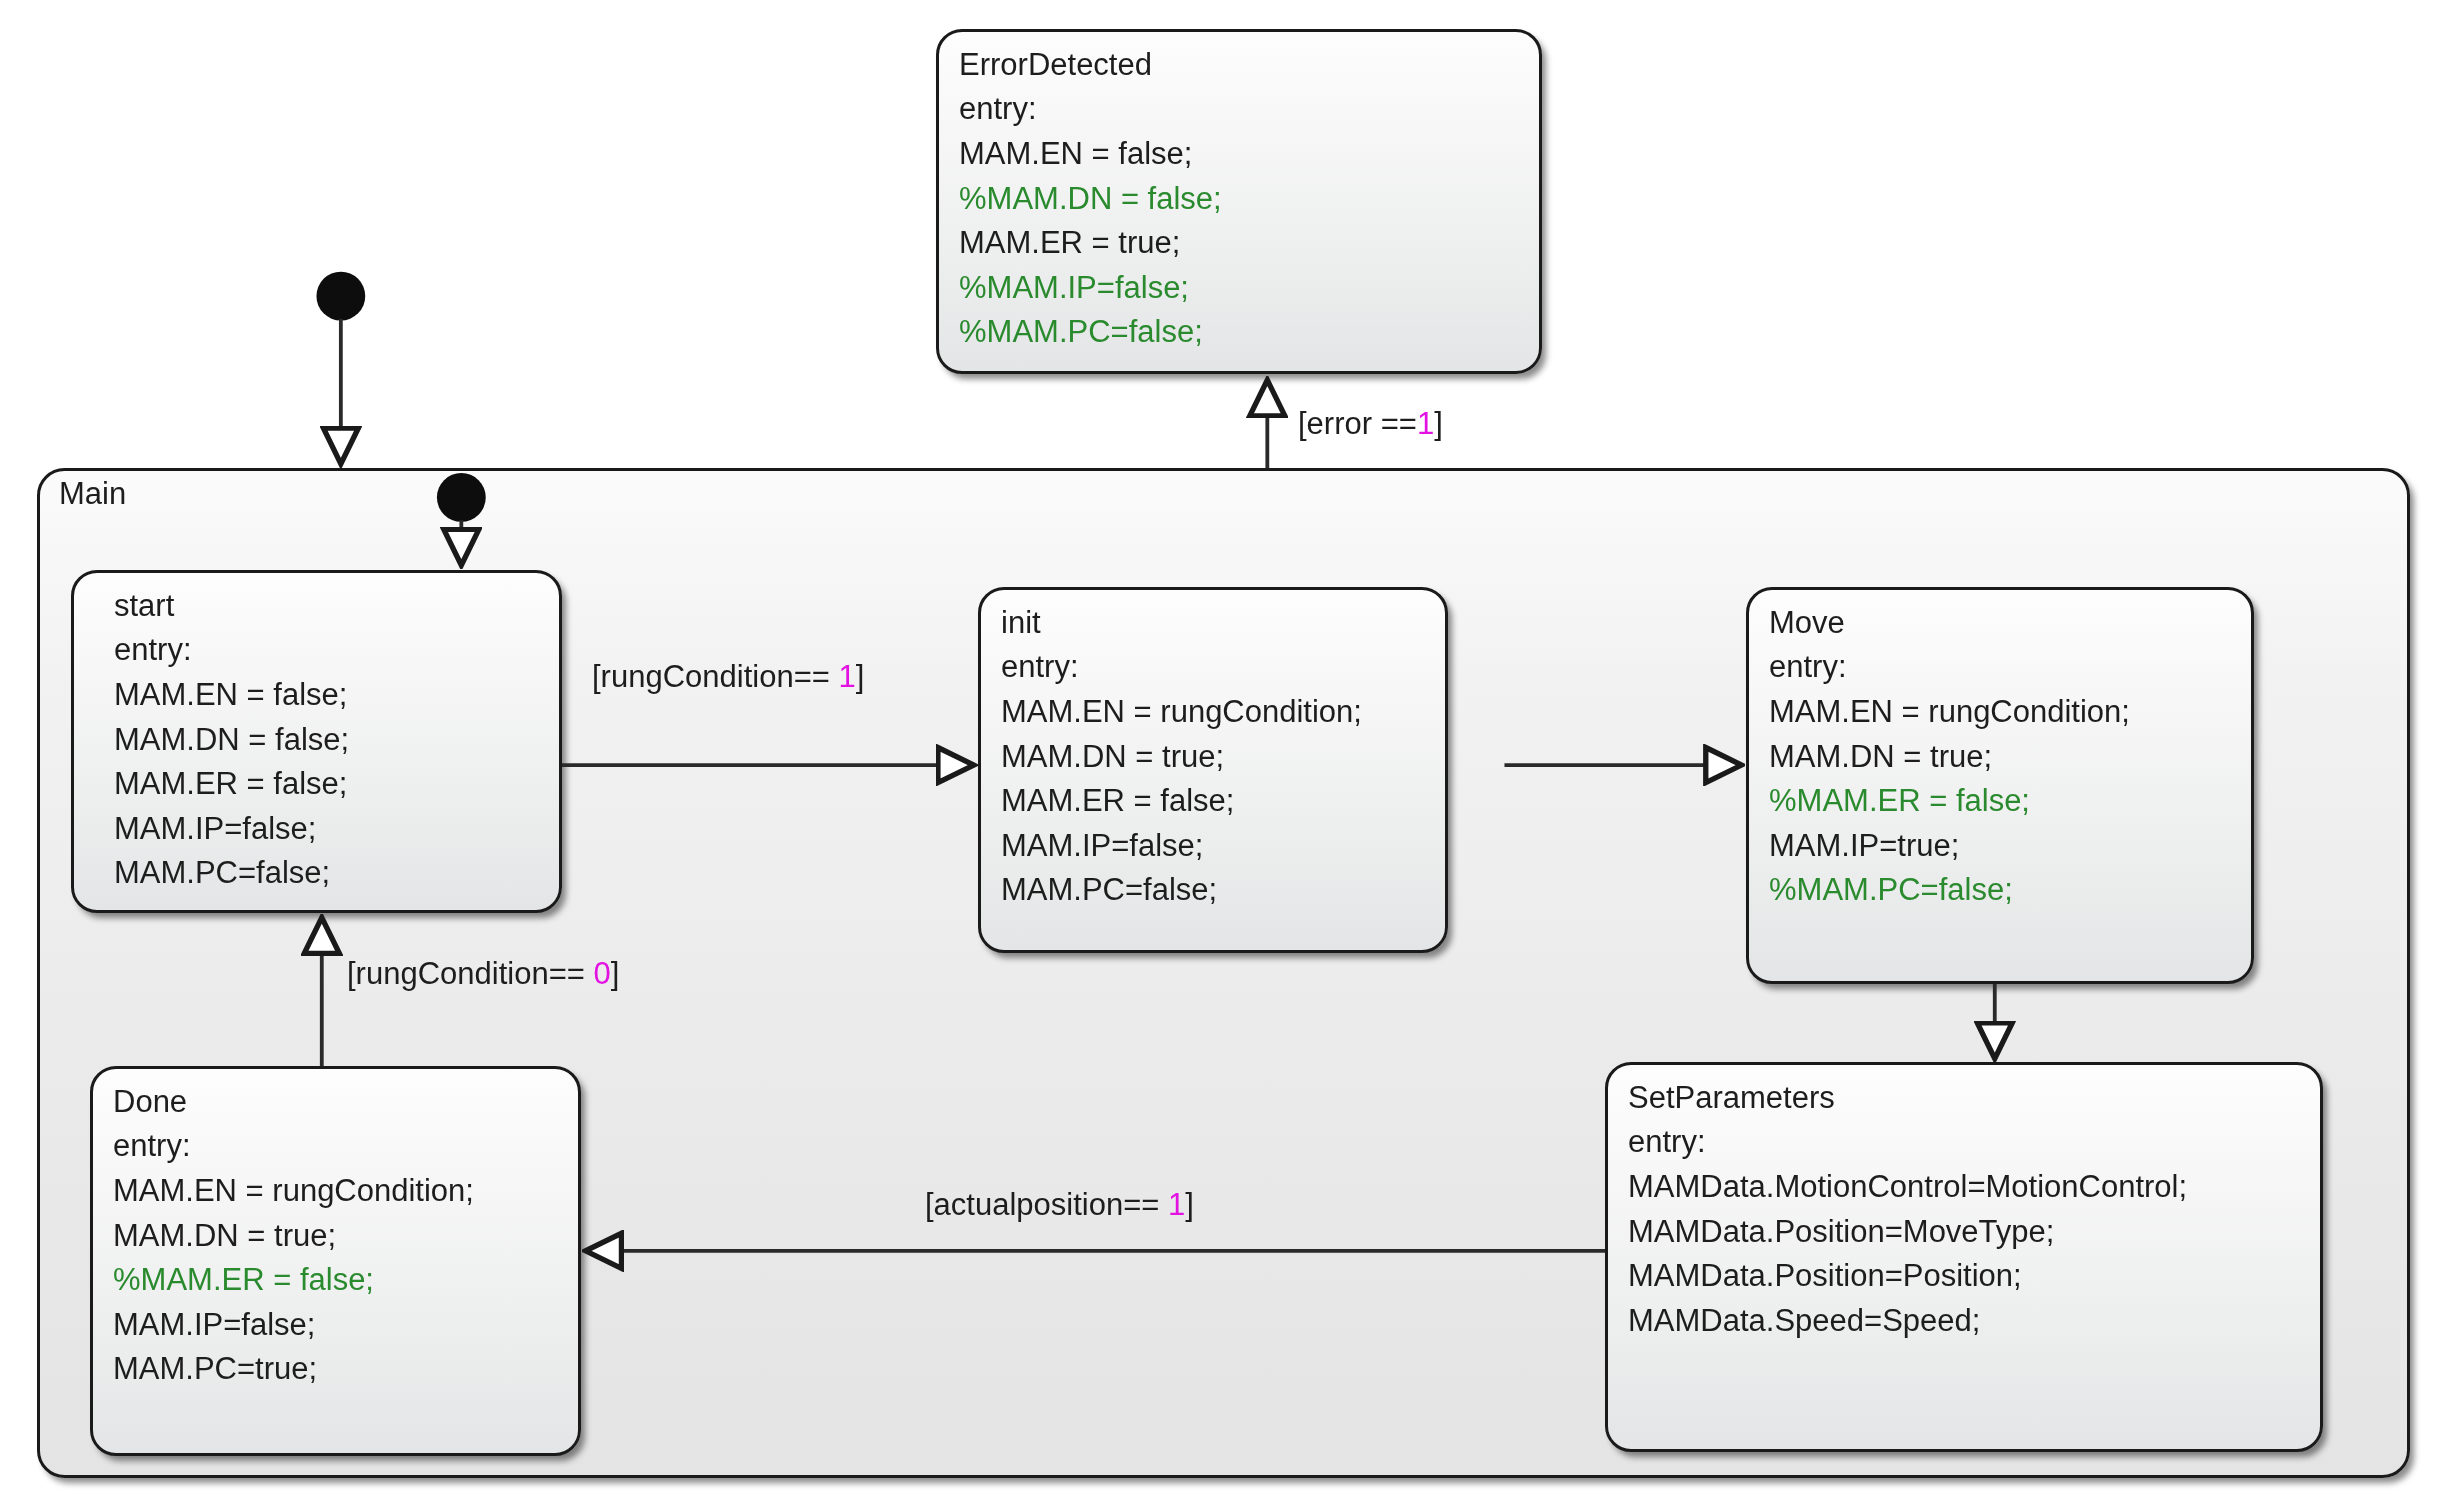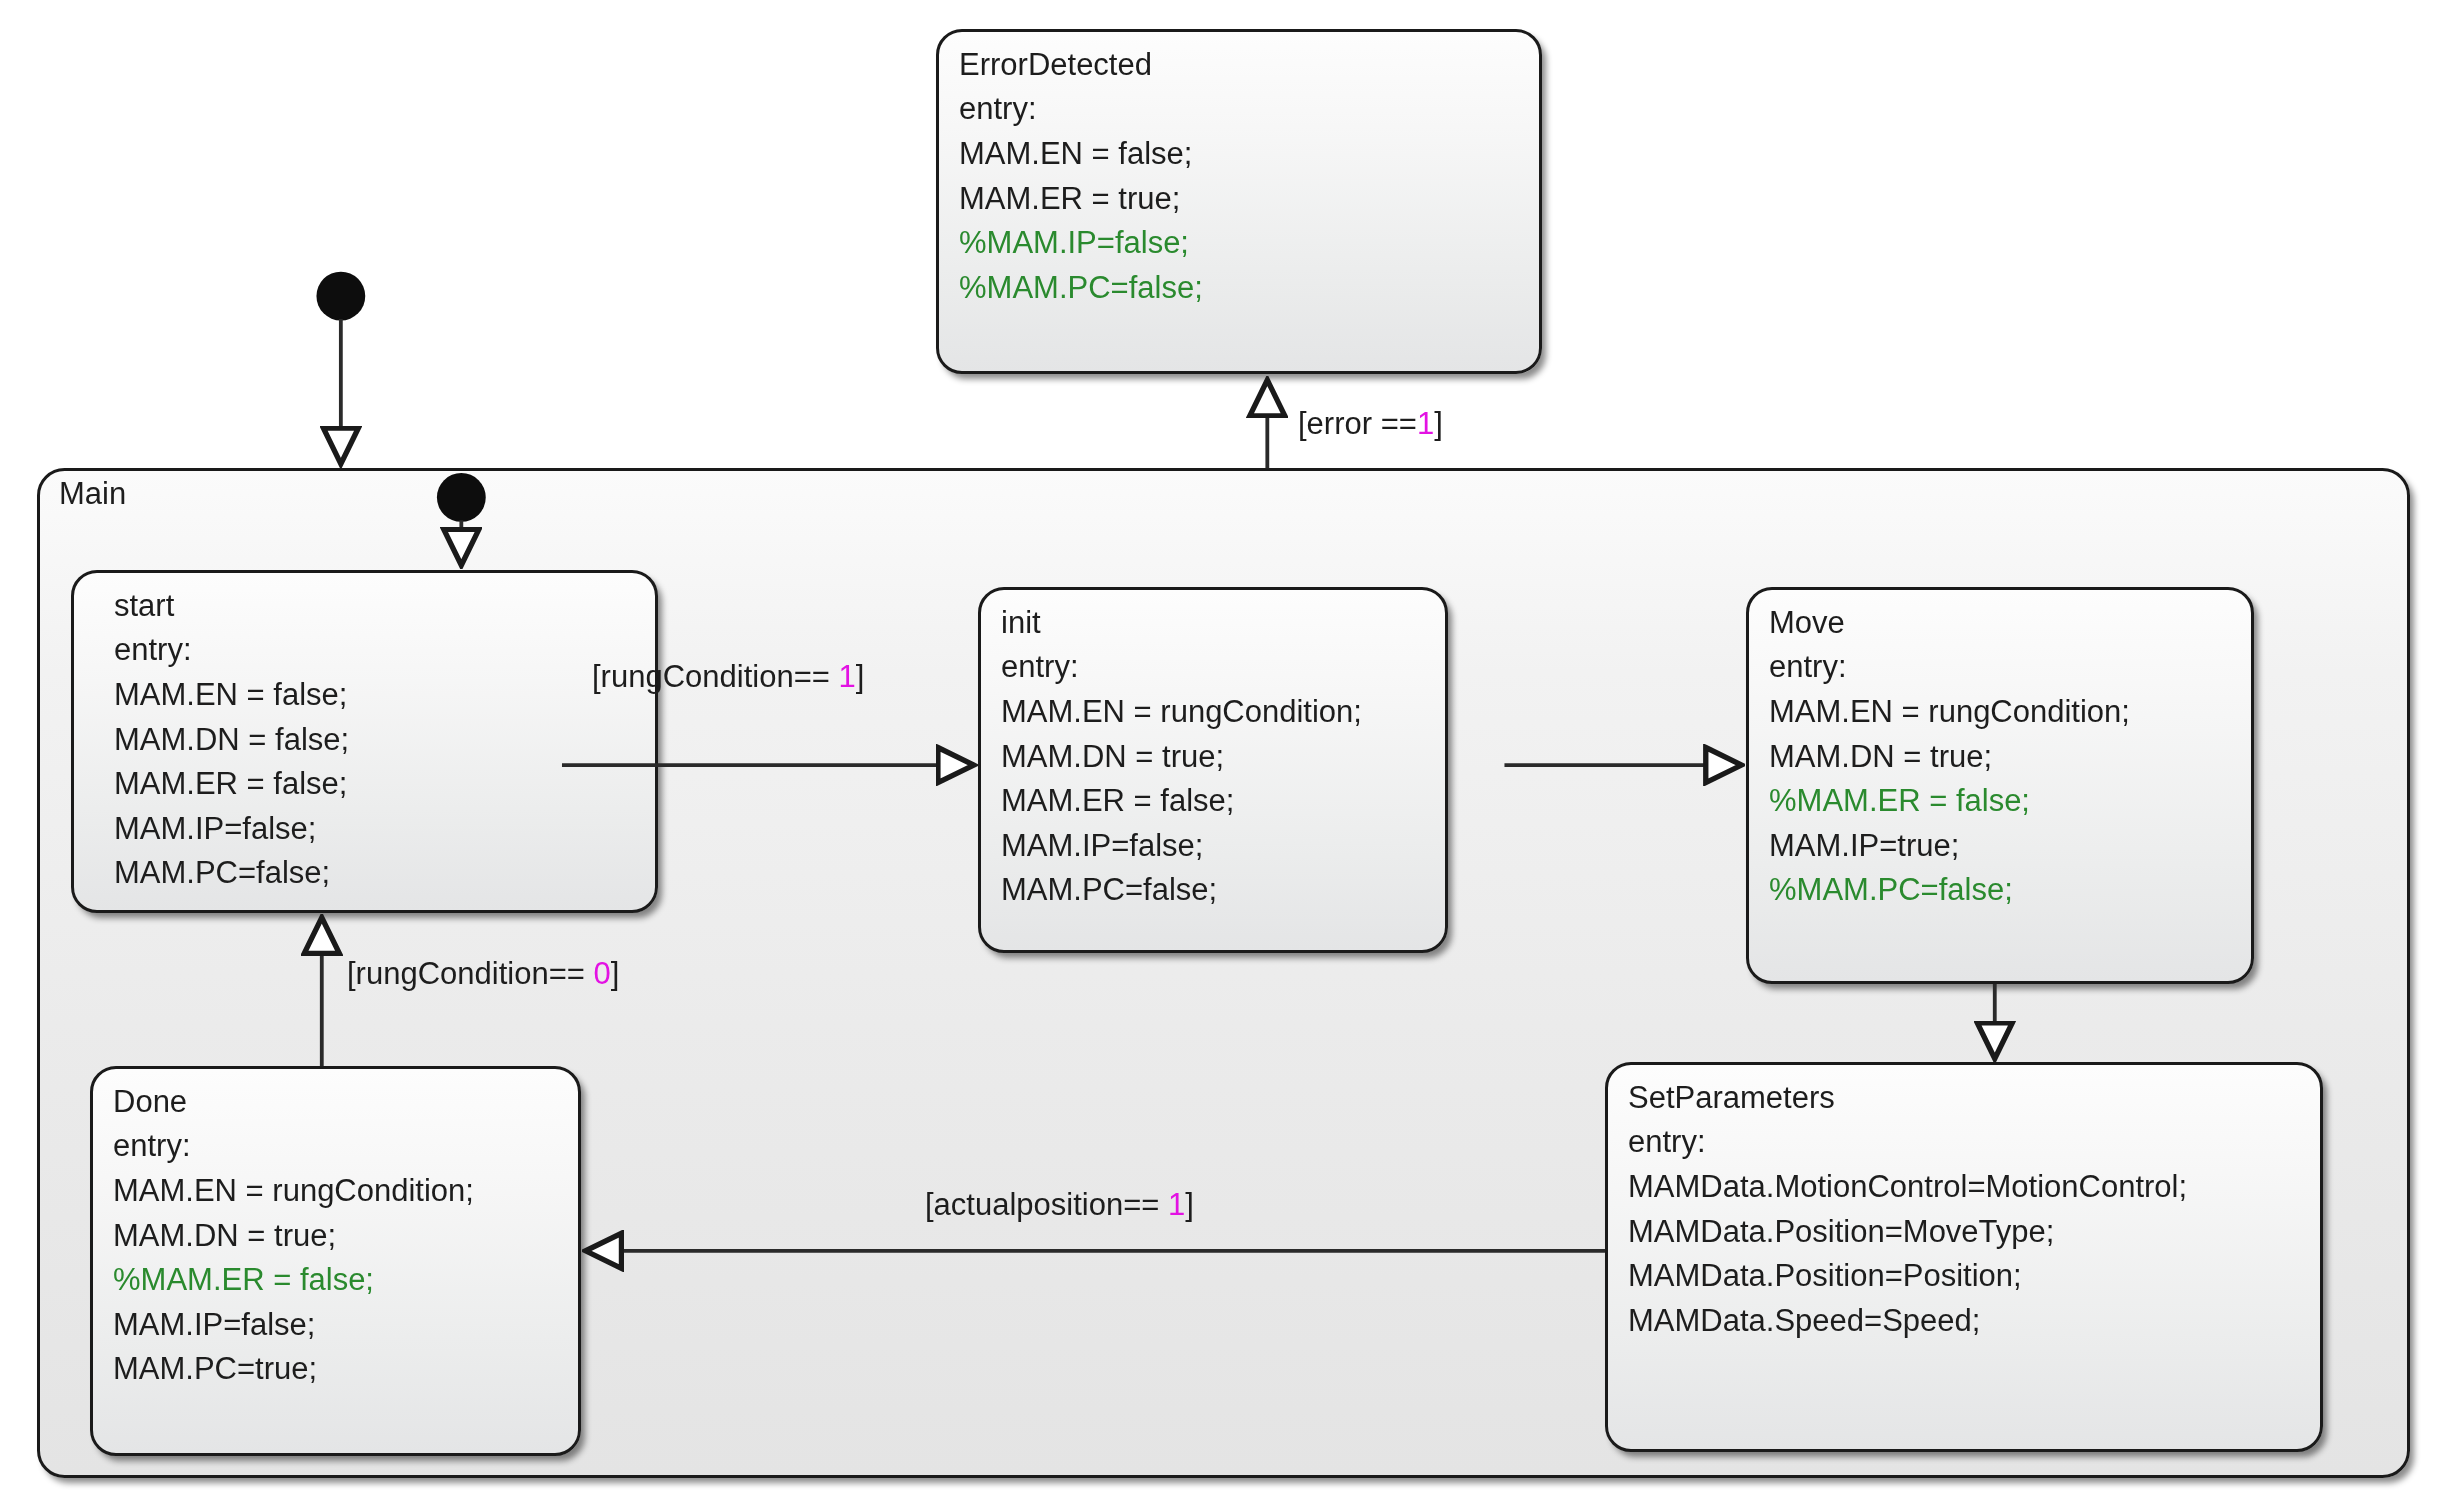--- a/index.html
+++ b/index.html
@@ -50,29 +50,30 @@
 </style>
 </head>
 <body>
 
 <div id="canvas">
 
   <div class="state" id="st-error" style="left:936px;top:29px;width:606px;height:345px;">
     <span class="ln">ErrorDetected</span>
     <span class="ln">entry:</span>
     <span class="ln">MAM.EN = false;</span>
+    <span class="ln green">%MAM.DN = false;</span>
     <span class="ln">MAM.ER = true;</span>
     <span class="ln green">%MAM.IP=false;</span>
     <span class="ln green">%MAM.PC=false;</span>
   </div>
 
   <div id="main-state"></div>
   <div id="main-label">Main</div>
 
-  <div class="state" id="st-start" style="left:71px;top:570px;width:587px;height:343px;padding-left:40px;">
+  <div class="state" id="st-start" style="left:71px;top:570px;width:491px;height:343px;padding-left:40px;">
     <span class="ln">start</span>
     <span class="ln">entry:</span>
     <span class="ln">MAM.EN = false;</span>
     <span class="ln">MAM.DN = false;</span>
     <span class="ln">MAM.ER = false;</span>
     <span class="ln">MAM.IP=false;</span>
     <span class="ln">MAM.PC=false;</span>
   </div>
 
   <div class="state" id="st-init" style="left:978px;top:587px;width:470px;height:366px;">

